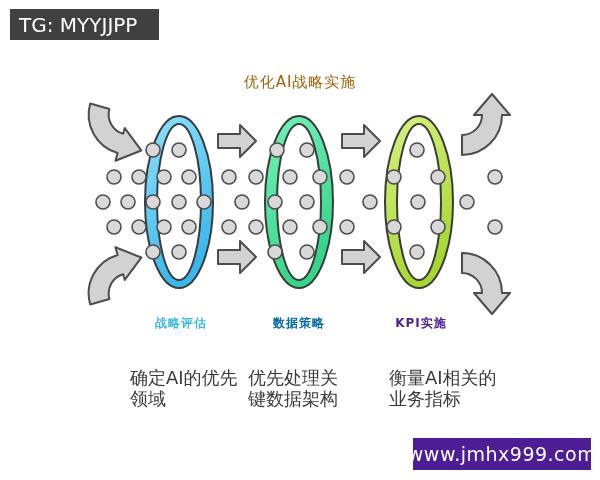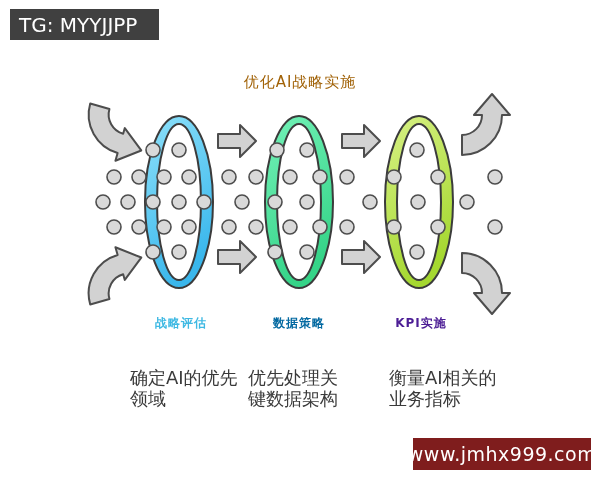--- a/index.html
+++ b/index.html
@@ -116,15 +116,15 @@
   </svg>
 
 <div id="stage-0-label" class="stage-label" style="color: rgb(63, 185, 227);">战略评估</div>
 <div id="stage-1-label" class="stage-label" style="color: #0369a1;">数据策略</div>
 <div id="stage-2-label" class="stage-label" style="color: #4c1d95;">KPI实施</div>
 
 <div id="stage-0-desc" class="stage-desc">确定AI的优先领域</div>
 <div id="stage-1-desc" class="stage-desc">优先处理关键数据架构</div>
 <div id="stage-2-desc" class="stage-desc">衡量AI相关的业务指标</div>
 
-<div id="site-badge" class="badge" style="background: #7f1d1d;">
+<div id="site-badge" class="badge" style="background: #4c1d95;">
   <span>www.jmhx999.com</span>
 </div>
 
 </body></html>

